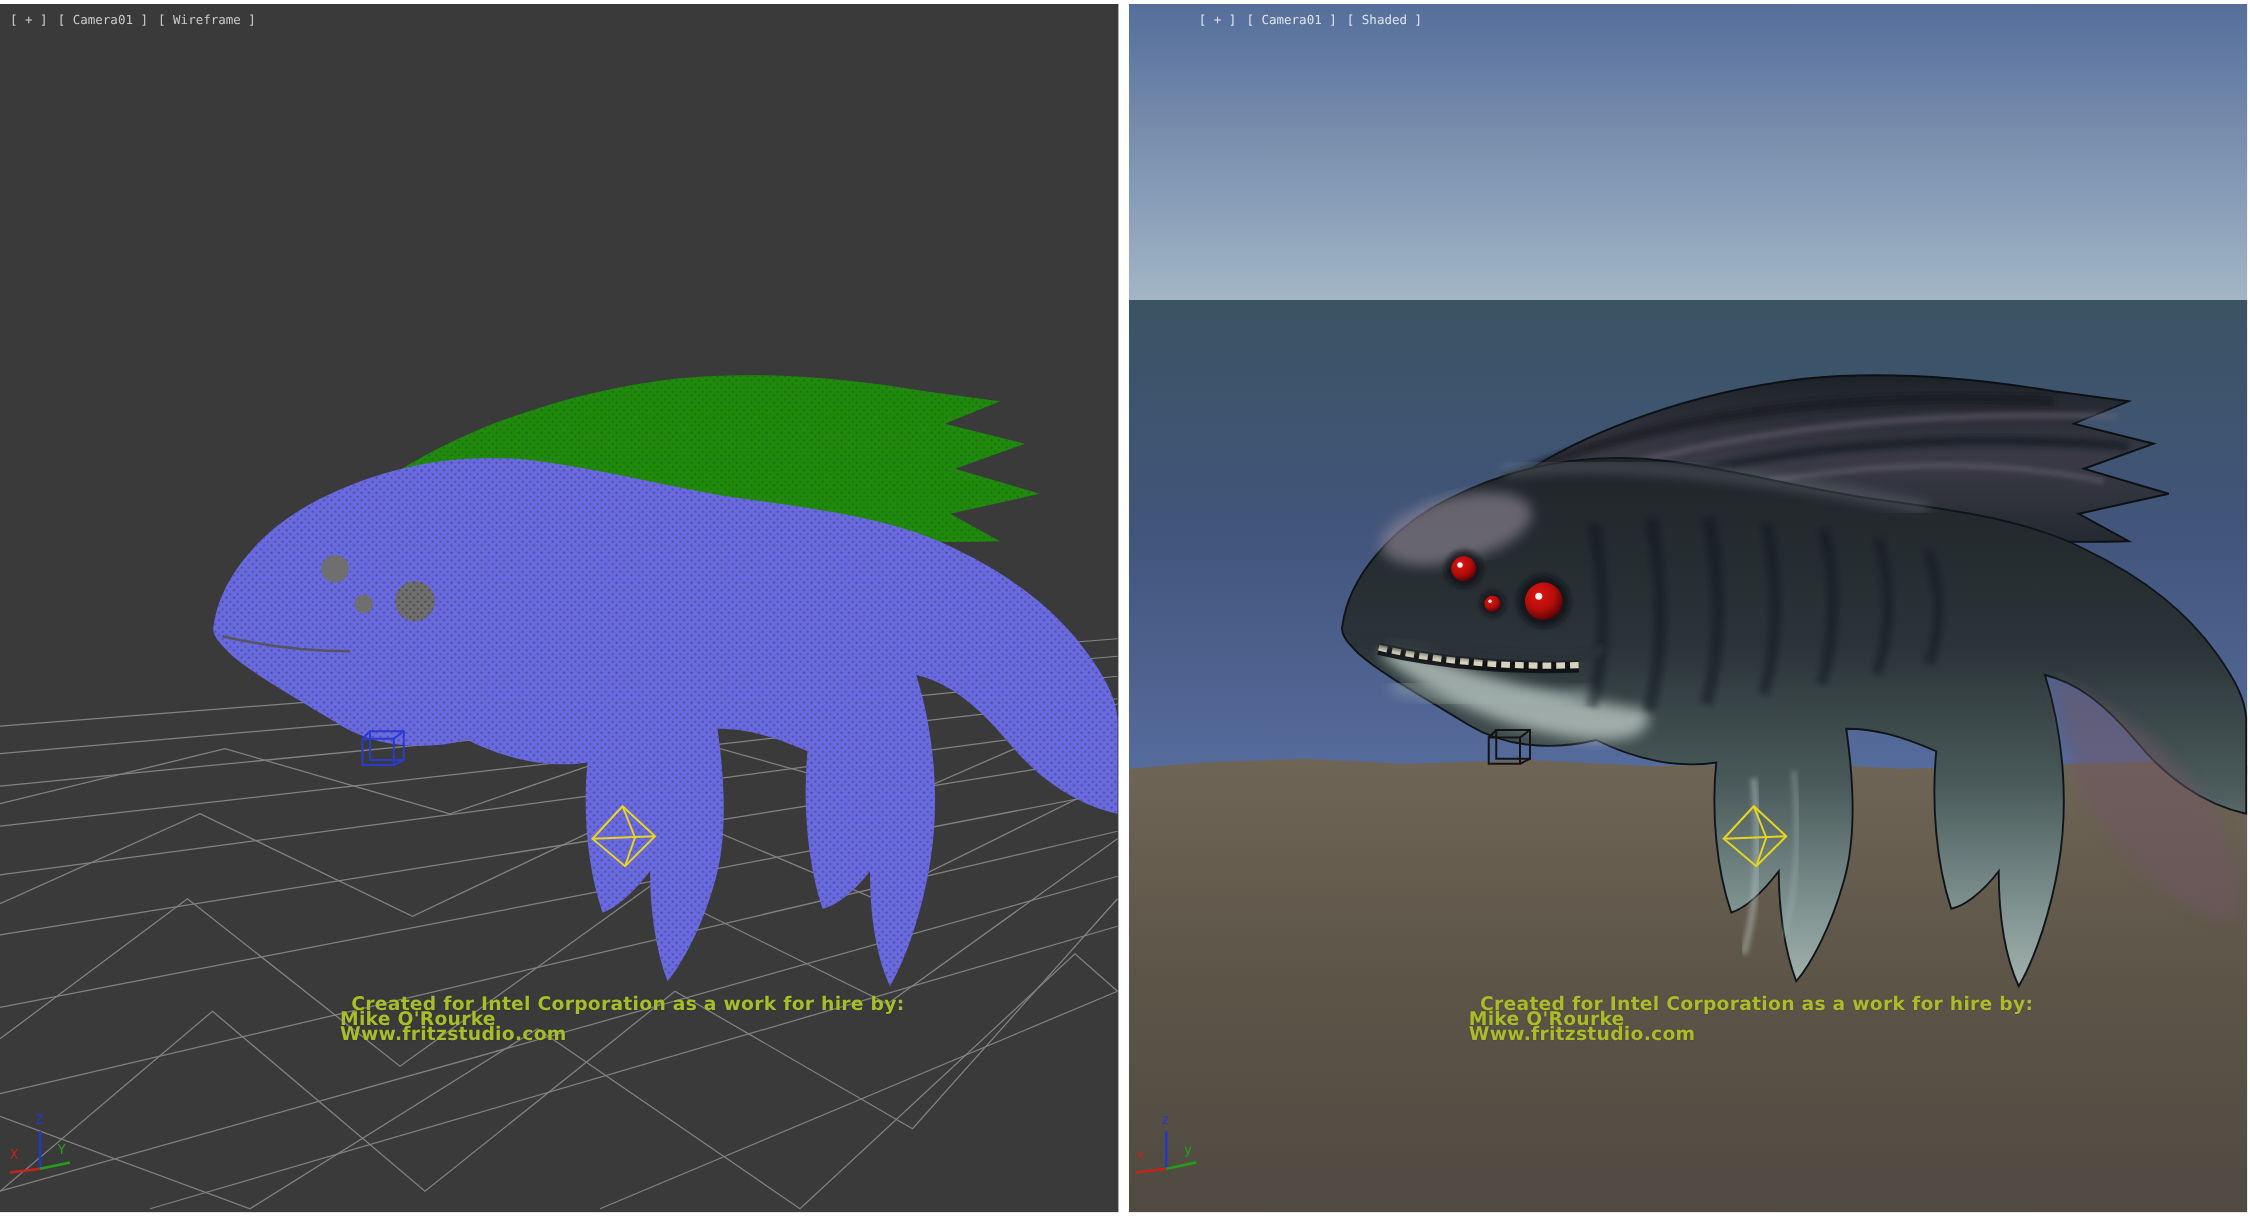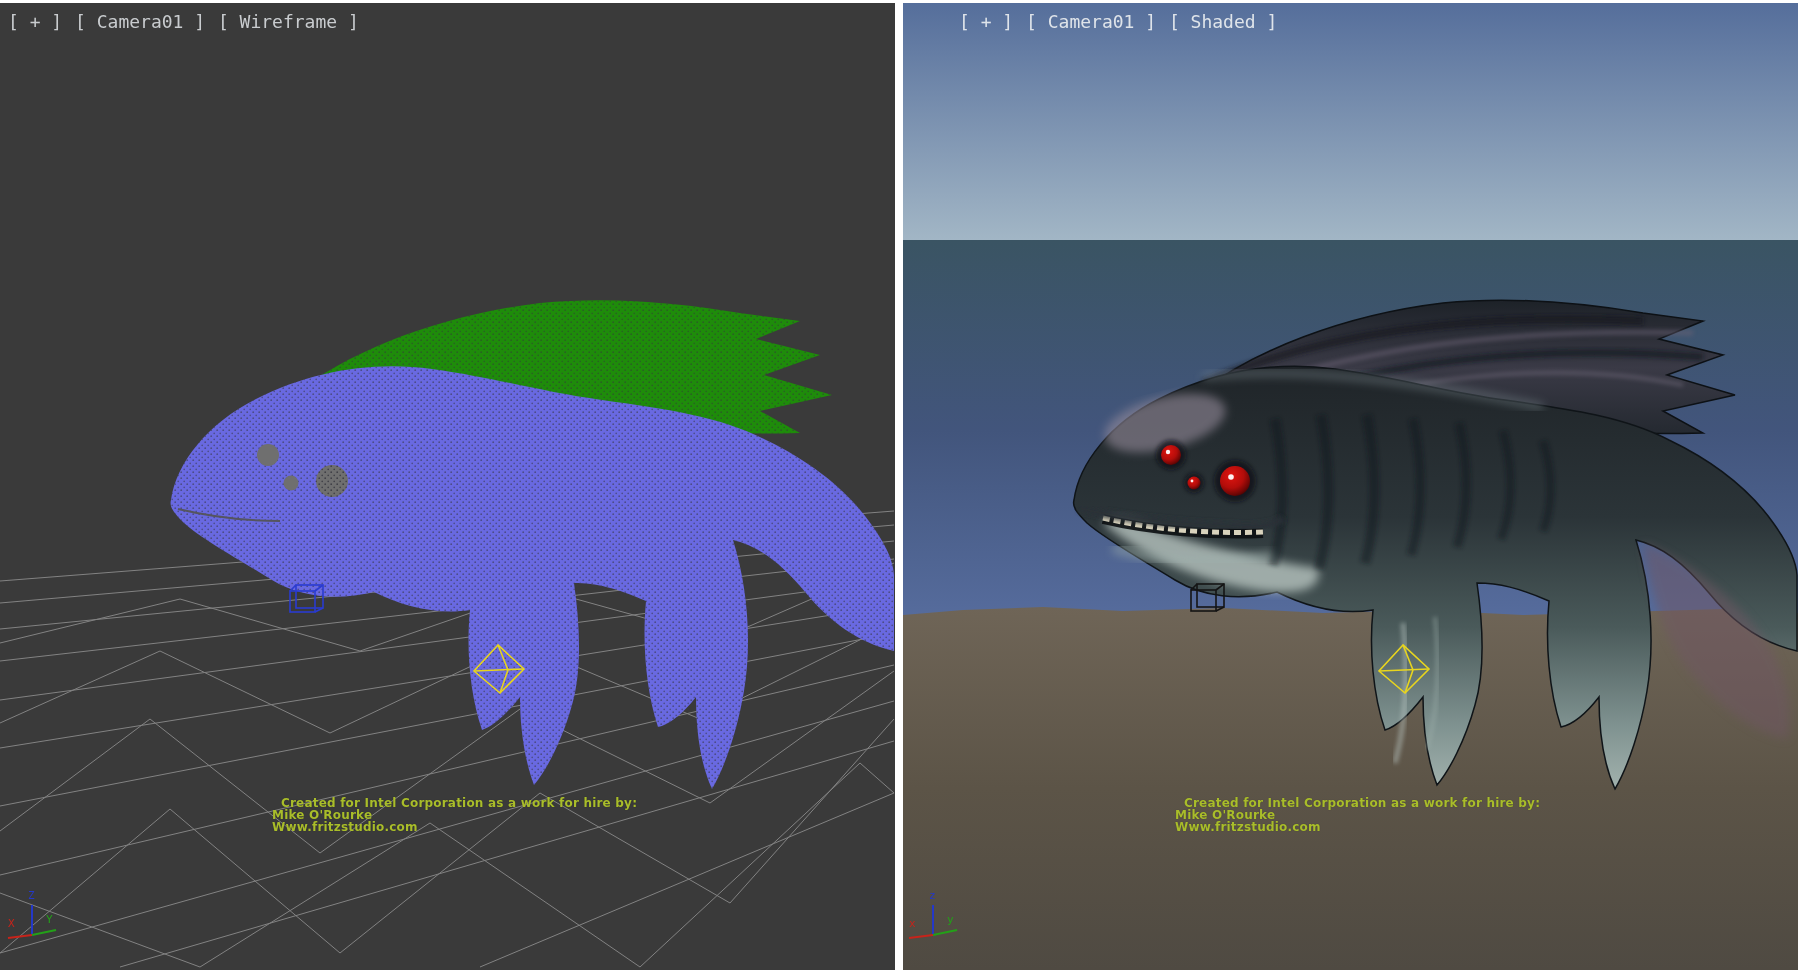--- a/index.html
+++ b/index.html
@@ -7,29 +7,29 @@
     width:1800px;height:978px;position:relative;background:#ffffff;overflow:hidden;
     font-family:"Liberation Sans", sans-serif;
   }
   .viewport{position:absolute;top:3px;width:895px;height:967px;overflow:hidden;}
   .vp-left{left:0;}
   .vp-right{left:903px;}
   .viewport svg{position:absolute;left:0;top:0;width:895px;height:967px;display:block;}
   .vp-label{
     position:absolute;left:8px;top:8px;
     font-family:"DejaVu Sans Mono", monospace;
-    font-size:18px;letter-spacing:0px;white-space:nowrap;user-select:none;text-align:right;
+    font-size:10px;letter-spacing:0px;white-space:nowrap;user-select:none;text-align:right;
   }
   .vp-left  .vp-label{color:#c9cccf;}
   .vp-right .vp-label{color:#dfe4ea;margin-left:48px;}
   .vp-label span{margin-right:2px;cursor:pointer;}
   .watermark{
     position:absolute;left:272px;top:794px;
     font-family:"DejaVu Sans", sans-serif;font-weight:bold;
-    font-size:12px;line-height:12px;letter-spacing:.2px;
+    font-size:15px;line-height:12px;letter-spacing:.2px;
     color:#a9bd2a;white-space:nowrap;text-shadow:0 0 1px rgba(0,0,0,.35);
   }
   .watermark .wl1{padding-left:9px;}
   .hidden-defs{position:absolute;width:0;height:0;overflow:hidden;}
 </style>
 </head>
 <body>
 
 <svg class="hidden-defs" aria-hidden="true">
   <defs>

